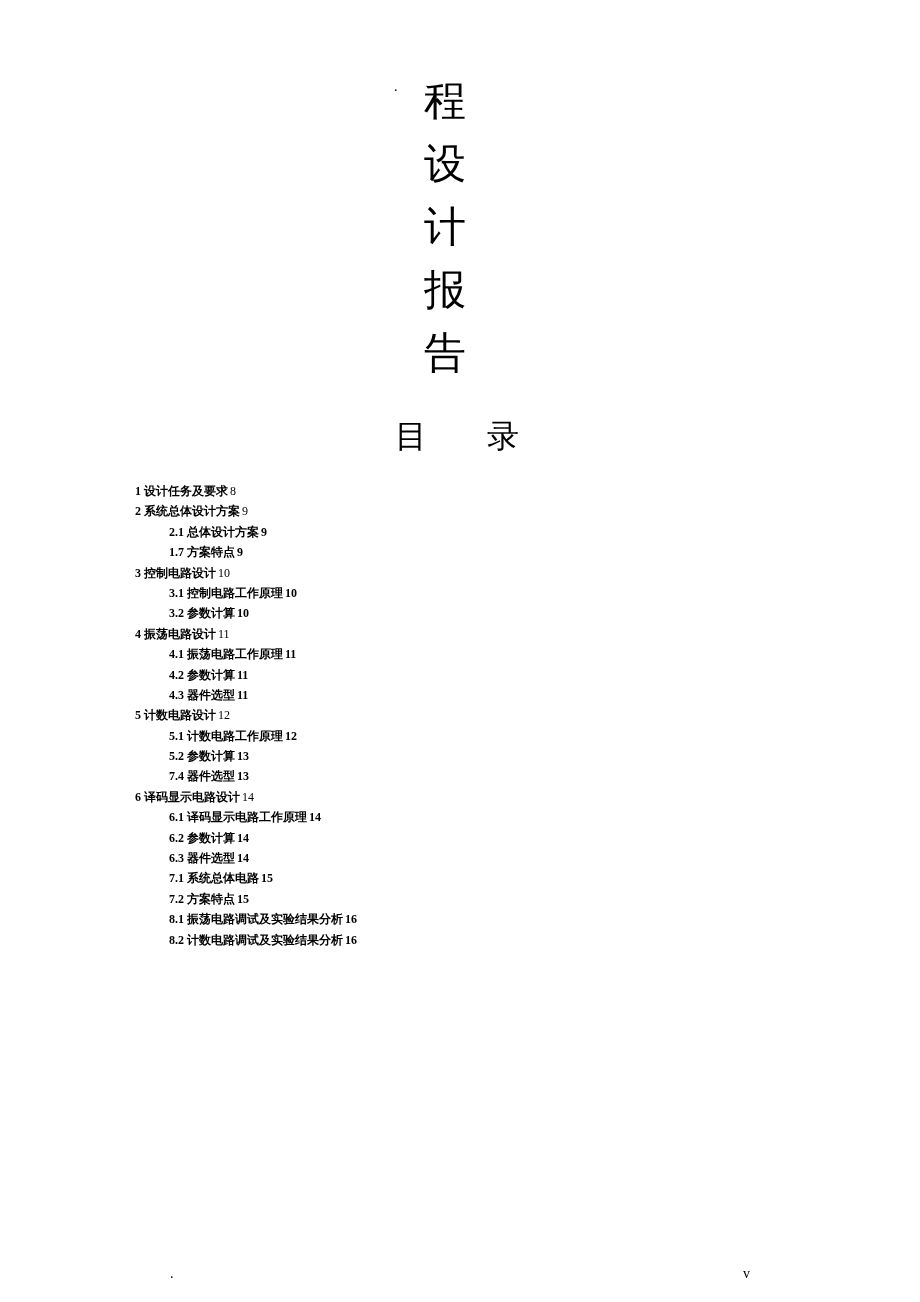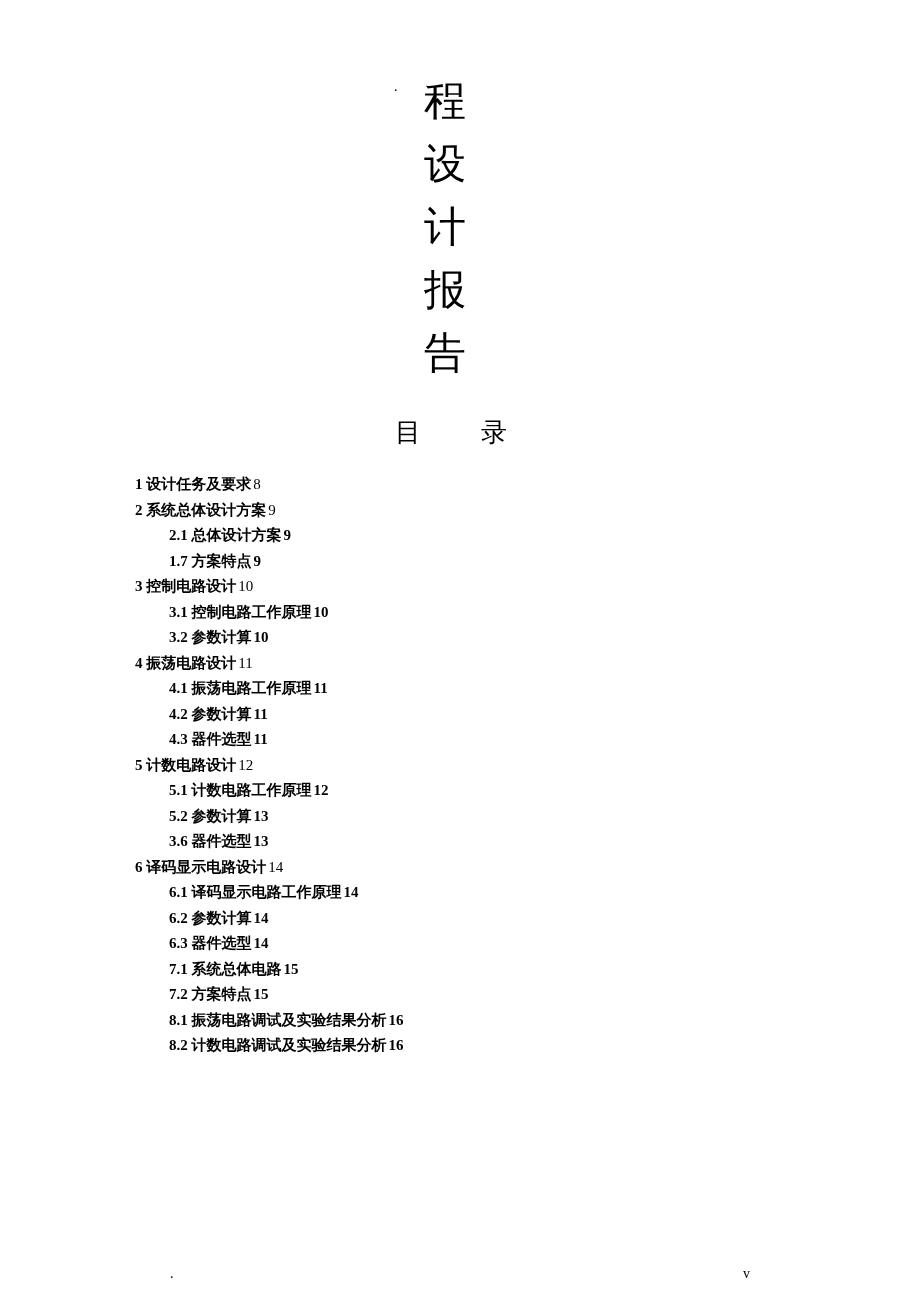--- a/index.html
+++ b/index.html
@@ -23,31 +23,31 @@
       width: 60px;
     }
     .title-vertical .char {
       font-family: "KaiTi", "楷体", serif;
       font-size: 42px;
       line-height: 1.5;
       display: block;
     }
     .toc-heading {
       font-family: Liberation Sans, sans-serif;
-      font-size: 26px;
+      font-size: 32px;
       margin-left: 260px;
       margin-bottom: 22px;
       letter-spacing: 0;
     }
     .toc-heading .gap {
       display: inline-block;
       width: 60px;
     }
     .toc {
-      font-size: 15px;
+      font-size: 12px;
       line-height: 1.7;
     }
     .toc-item {
       margin-bottom: 0;
     }
     .toc-item.level1 {
       font-weight: bold;
       padding-left: 0;
     }
     .toc-item.level1 .page {
@@ -115,21 +115,21 @@
     <div class="toc-item level1"><span class="num">3</span> <span class="label">控制电路设计</span><span class="page">10</span></div>
     <div class="toc-item level2"><span class="num">3.1</span> <span class="label">控制电路工作原理</span><span class="page">10</span></div>
     <div class="toc-item level2"><span class="num">3.2</span> <span class="label">参数计算</span><span class="page">10</span></div>
     <div class="toc-item level1"><span class="num">4 </span> <span class="label">振荡电路设计</span><span class="page">11</span></div>
     <div class="toc-item level2"><span class="num">4.1</span> <span class="label">振荡电路工作原理</span><span class="page">11</span></div>
     <div class="toc-item level2"><span class="num">4.2</span> <span class="label">参数计算</span><span class="page">11</span></div>
     <div class="toc-item level2"><span class="num">4.3</span> <span class="label">器件选型</span><span class="page">11</span></div>
     <div class="toc-item level1"><span class="num">5 </span> <span class="label">计数电路设计</span><span class="page">12</span></div>
     <div class="toc-item level2"><span class="num">5.1</span> <span class="label">计数电路工作原理</span><span class="page">12</span></div>
     <div class="toc-item level2"><span class="num">5.2</span> <span class="label">参数计算</span><span class="page">13</span></div>
-    <div class="toc-item level2"><span class="num">3.6</span> <span class="label">器件选型</span><span class="page">13</span></div>
+    <div class="toc-item level2"><span class="num">7.4</span> <span class="label">器件选型</span><span class="page">13</span></div>
     <div class="toc-item level1"><span class="num">6 </span> <span class="label">译码显示电路设计</span><span class="page">14</span></div>
     <div class="toc-item level2"><span class="num">6.1</span> <span class="label">译码显示电路工作原理</span><span class="page">14</span></div>
     <div class="toc-item level2"><span class="num">6.2</span> <span class="label">参数计算</span><span class="page">14</span></div>
     <div class="toc-item level2"><span class="num">6.3</span> <span class="label">器件选型</span><span class="page">14</span></div>
     <div class="toc-item level2"><span class="num">7.1 </span> <span class="label">系统总体电路</span><span class="page">15</span></div>
     <div class="toc-item level2"><span class="num">7.2 </span> <span class="label"> 方案特点</span><span class="page">15</span></div>
     <div class="toc-item level2"><span class="num">8.1</span> <span class="label">振荡电路调试及实验结果分析</span><span class="page">16</span></div>
     <div class="toc-item level2"><span class="num">8.2 </span> <span class="label"> 计数电路调试及实验结果分析</span><span class="page">16</span></div>
   </div>
 

